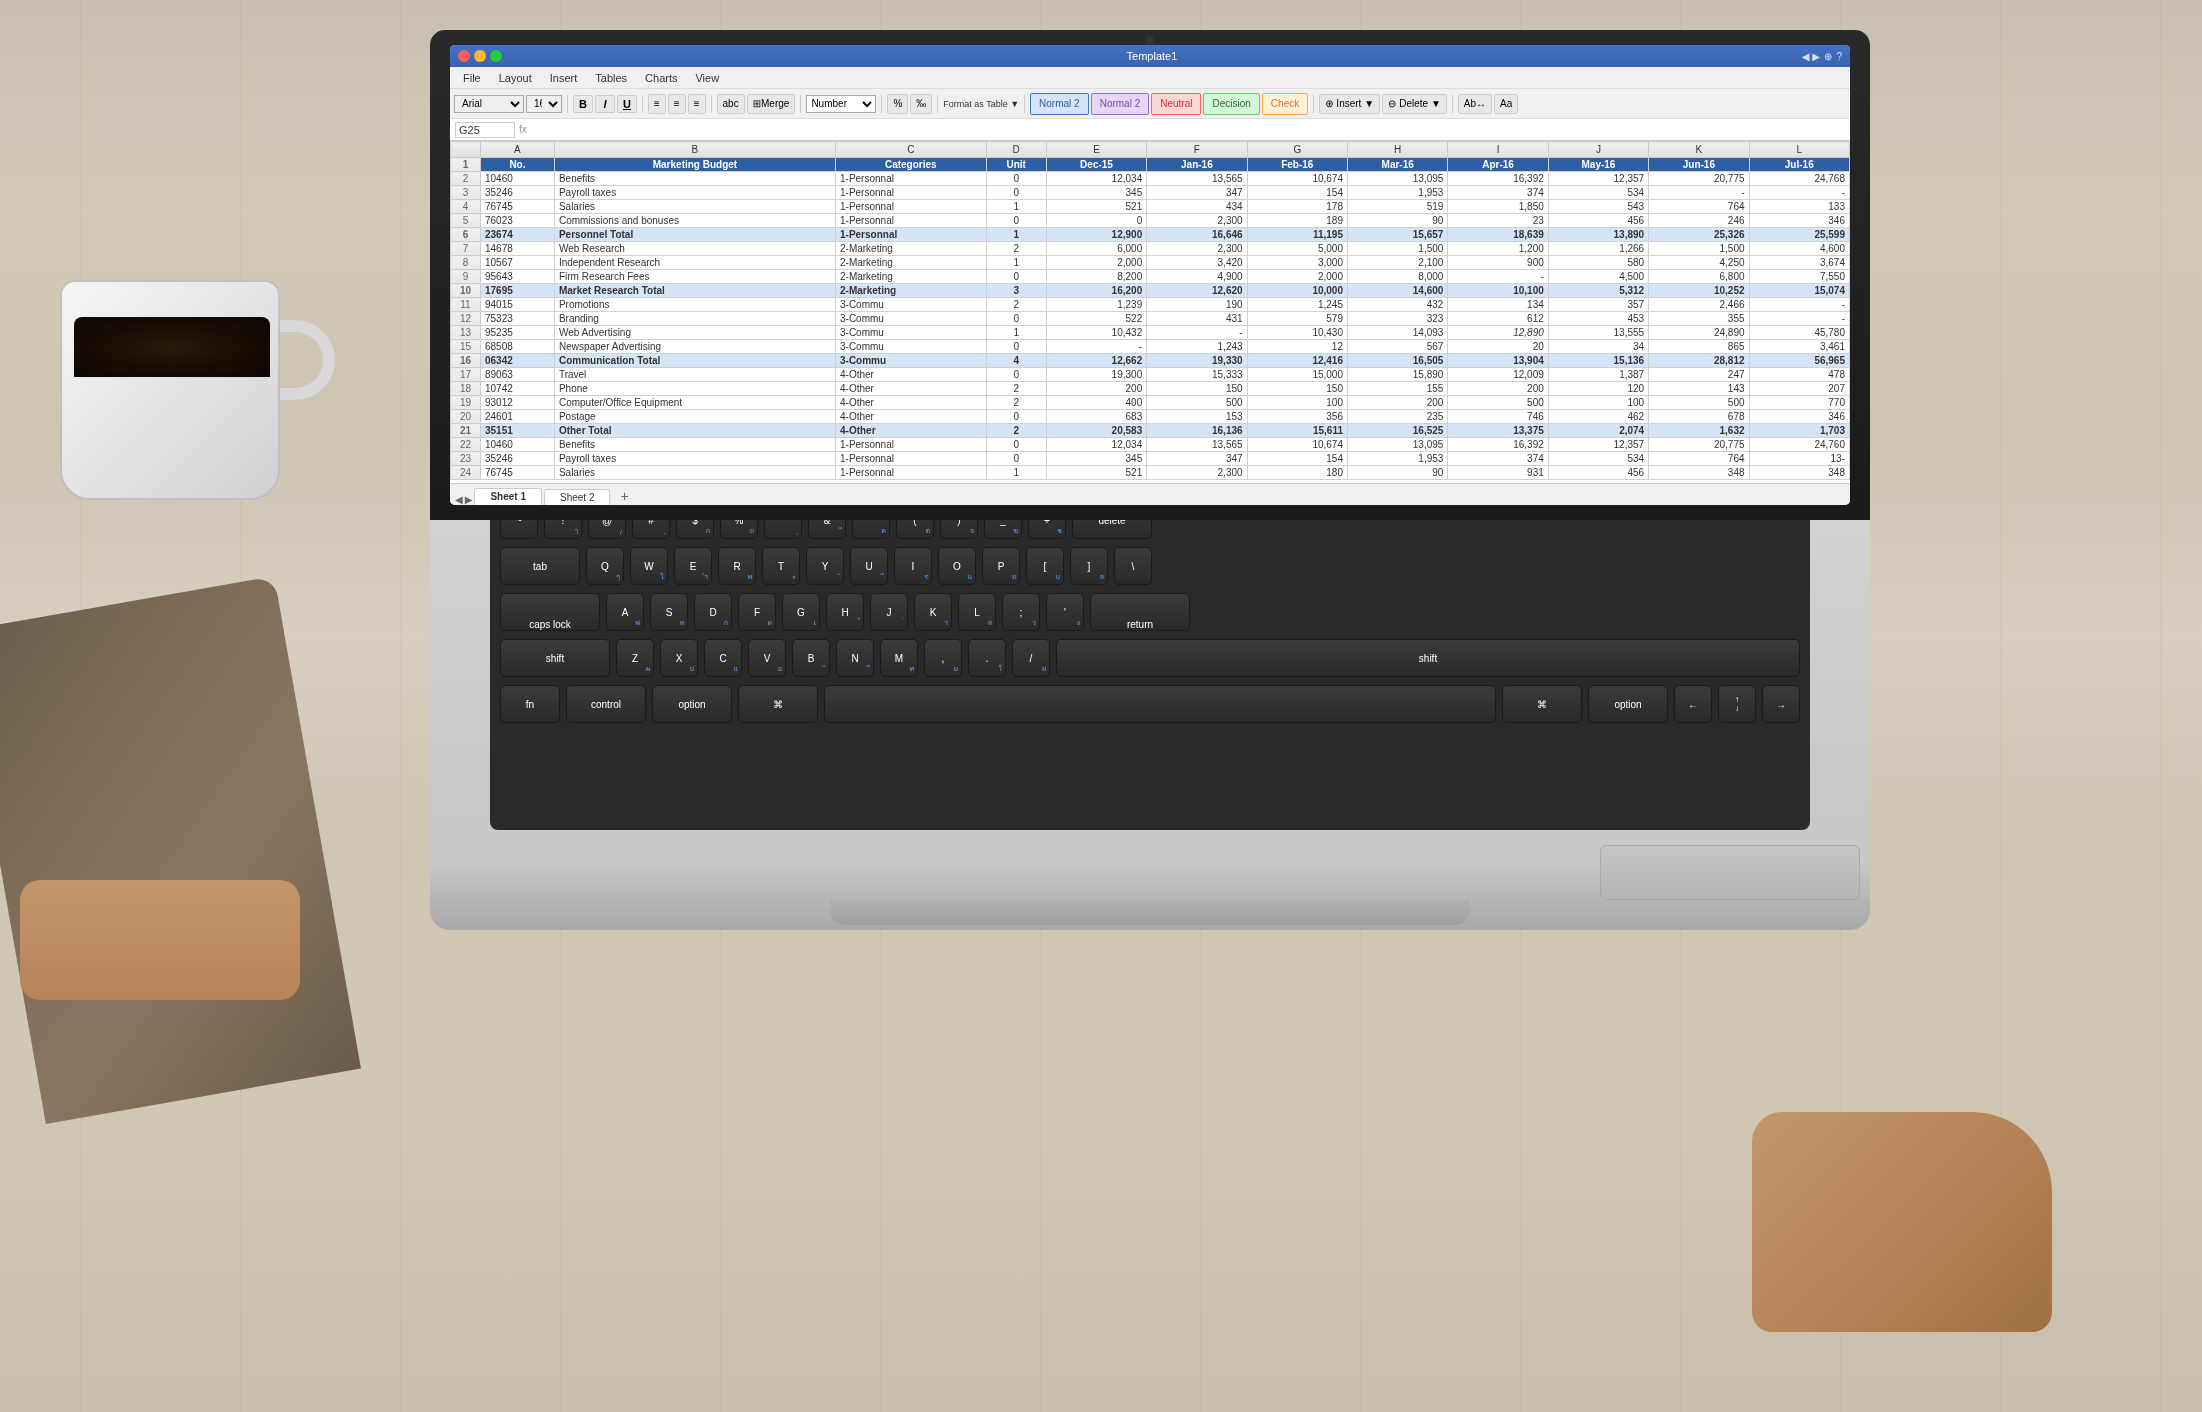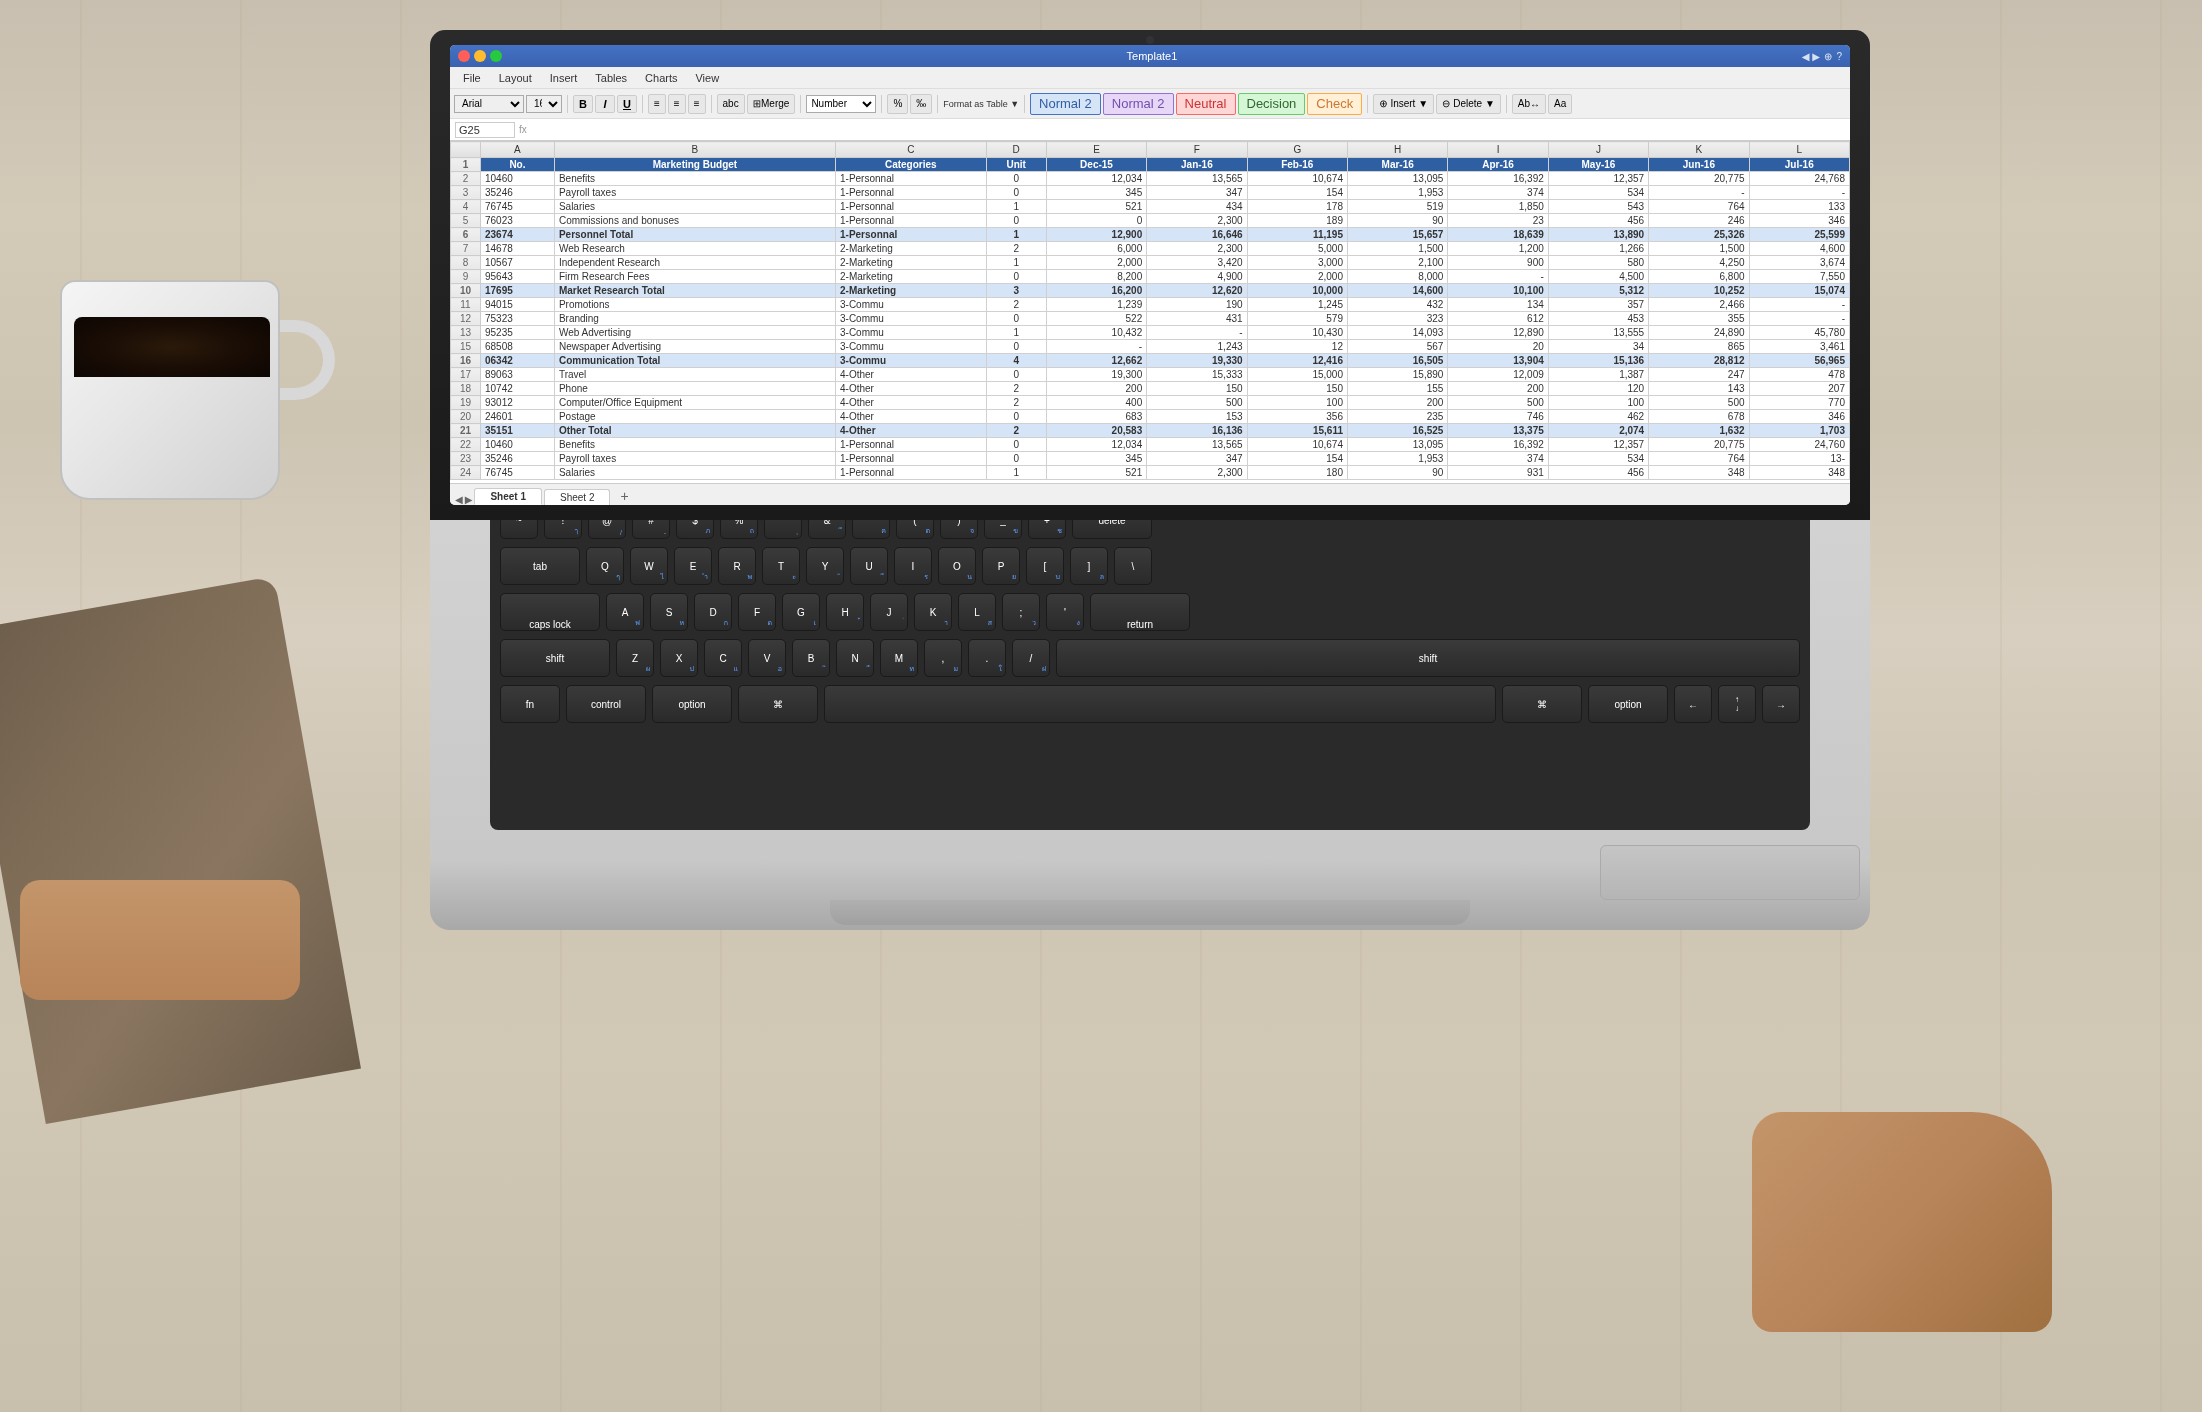--- a/index.html
+++ b/index.html
@@ -518,21 +518,21 @@
       width: 70px;
       height: 18px;
       font-size: 10px;
       border: 1px solid #aaa;
       background: white;
     }
 
     .colored-btn {
       height: 22px;
       padding: 0 8px;
-      font-size: 13px;
+      font-size: 10px;
       border: 1px solid;
       cursor: pointer;
       border-radius: 2px;
       white-space: nowrap;
     }
 
     .btn-normal { background: #d6e4f7; border-color: #4472c4; color: #2e5fa3; }
     .btn-normal2 { background: #e8d6f7; border-color: #9370db; color: #7050b0; }
     .btn-neutral { background: #ffd6d6; border-color: #ff6666; color: #cc3333; }
     .btn-good { background: #d6f7d6; border-color: #66cc66; color: #336633; }
@@ -839,21 +839,21 @@
                 <tr>
                   <td class="row-num-cell">13</td>
                   <td>95235</td>
                   <td>Web Advertising</td>
                   <td>3-Commu</td>
                   <td style="text-align: center;">1</td>
                   <td style="text-align: right;">10,432</td>
                   <td style="text-align: right;">-</td>
                   <td style="text-align: right;">10,430</td>
                   <td style="text-align: right;">14,093</td>
-                  <td style="text-align: right;">12,890</td>
+                  <td style="text-align: right; font-style: italic;">12,890</td>
                   <td style="text-align: right;">13,555</td>
                   <td style="text-align: right;">24,890</td>
                   <td style="text-align: right;">45,780</td>
                 </tr>
                 <tr>
                   <td class="row-num-cell">15</td>
                   <td>68508</td>
                   <td>Newspaper Advertising</td>
                   <td>3-Commu</td>
                   <td style="text-align: center;">0</td>

